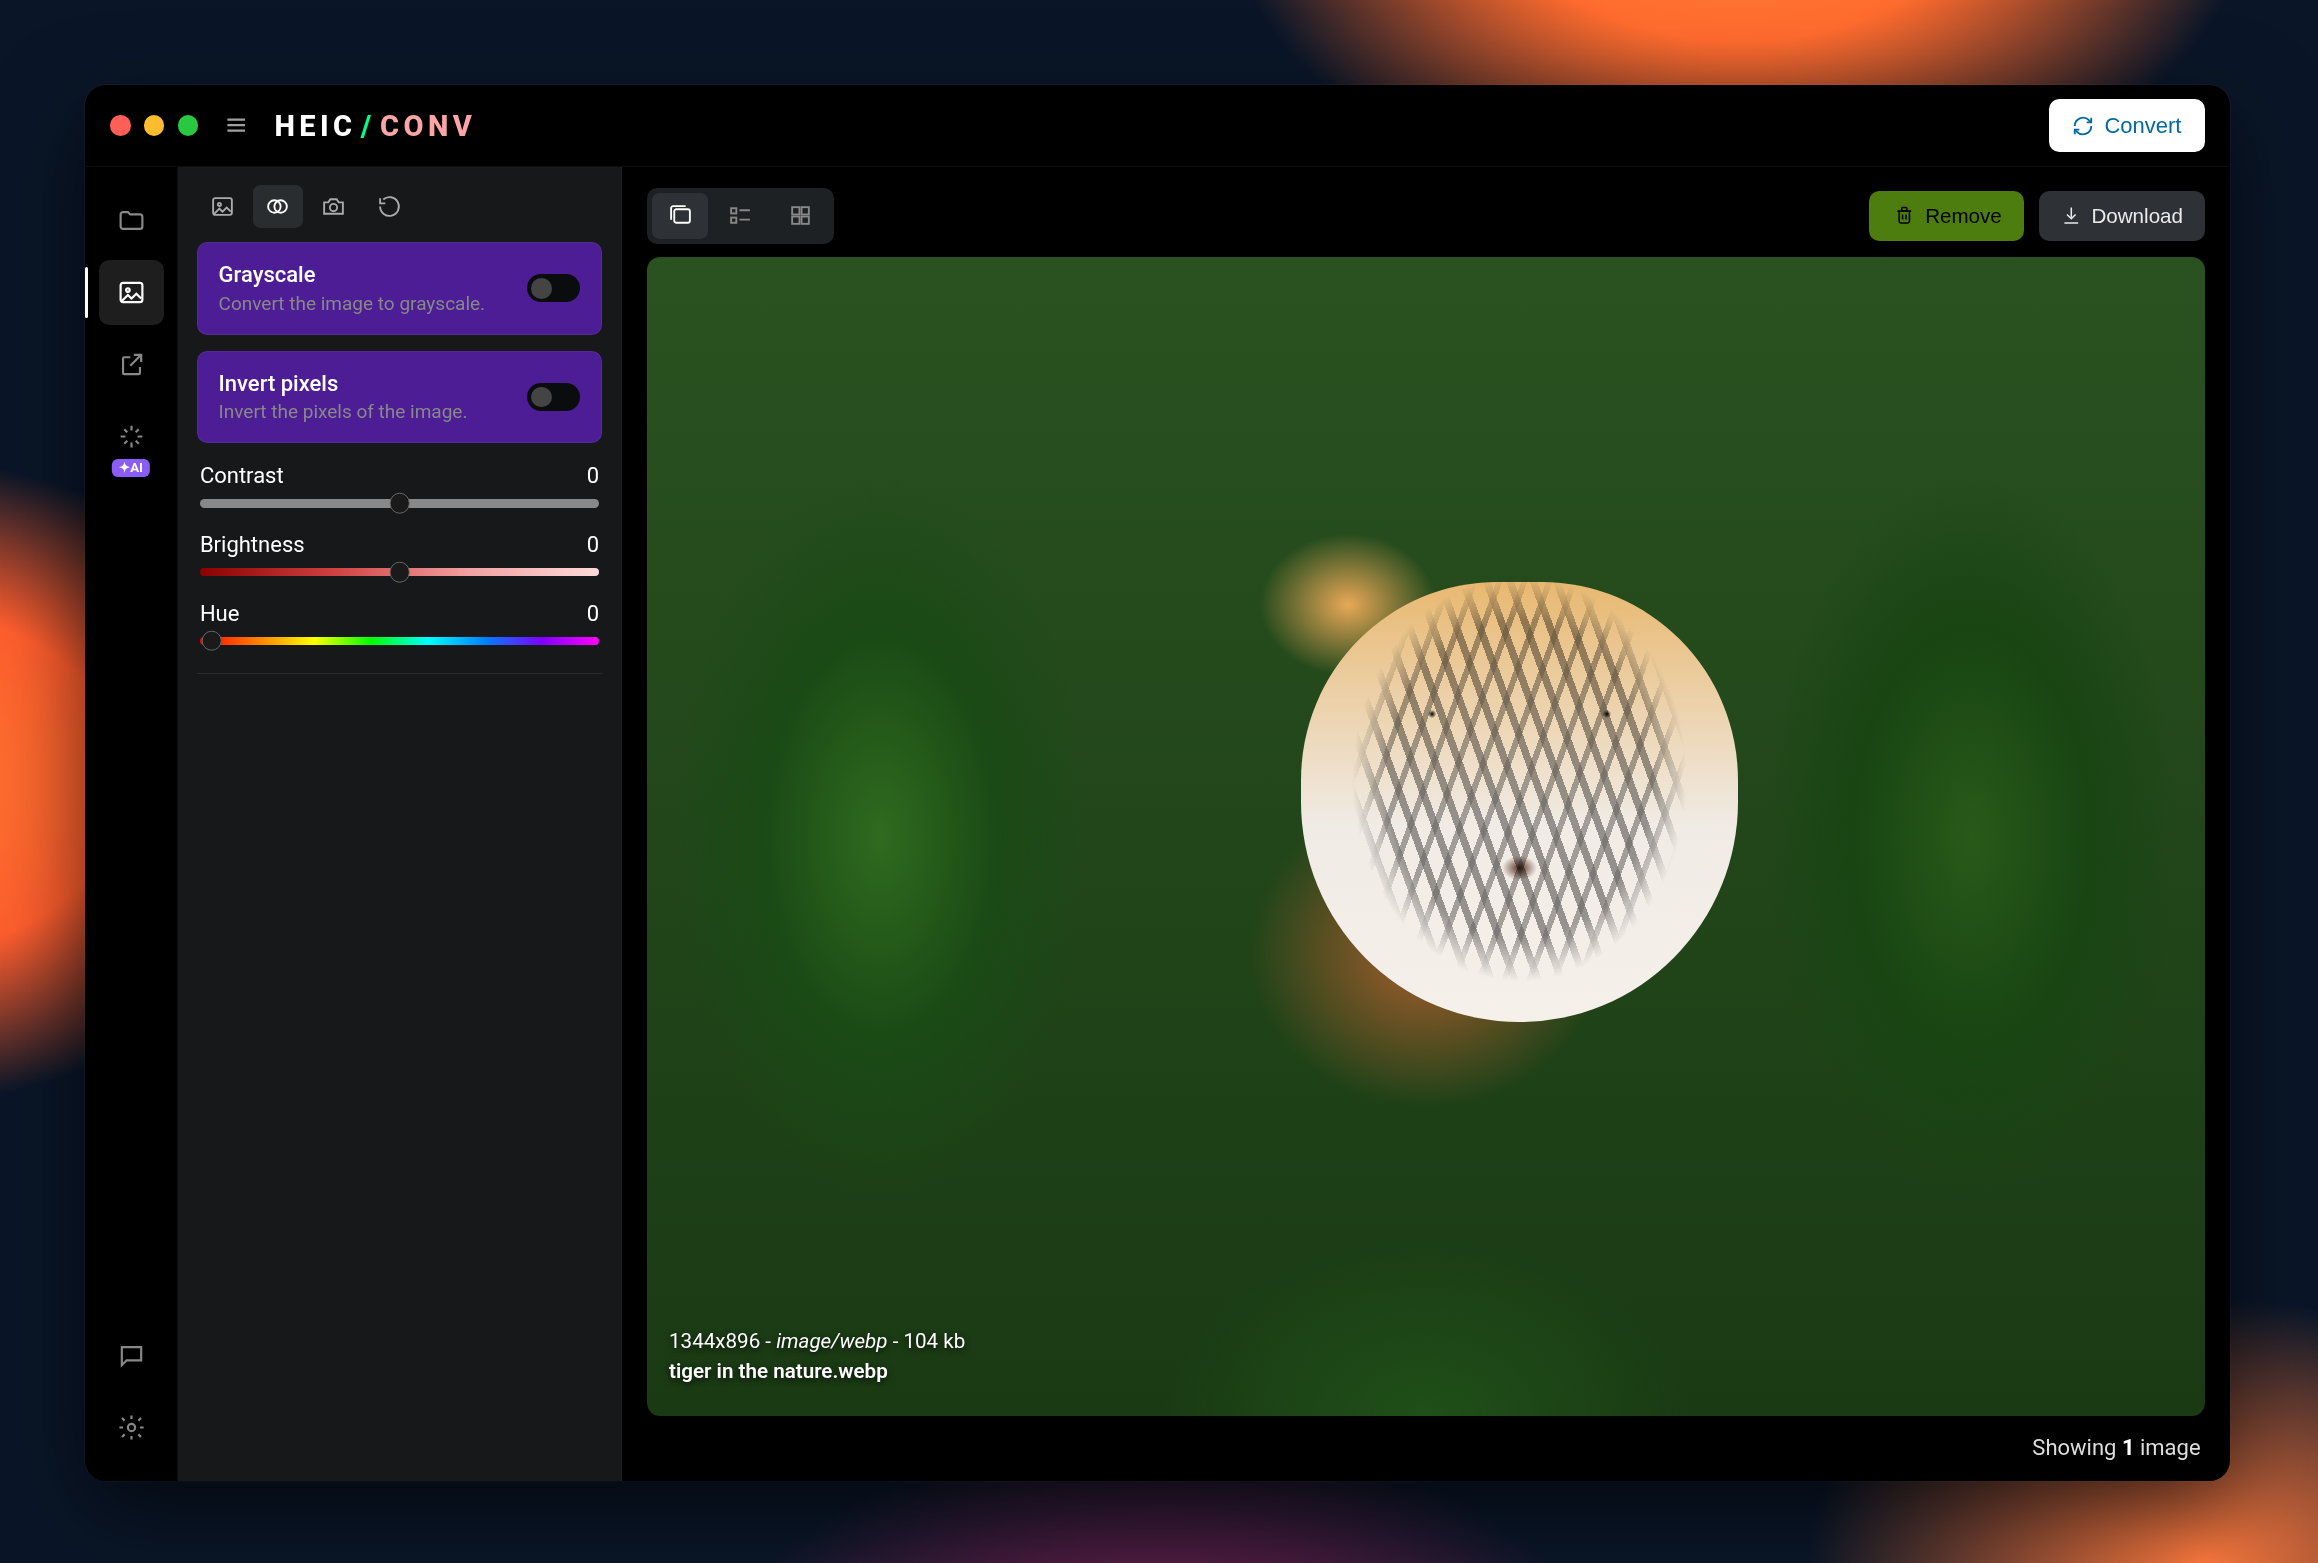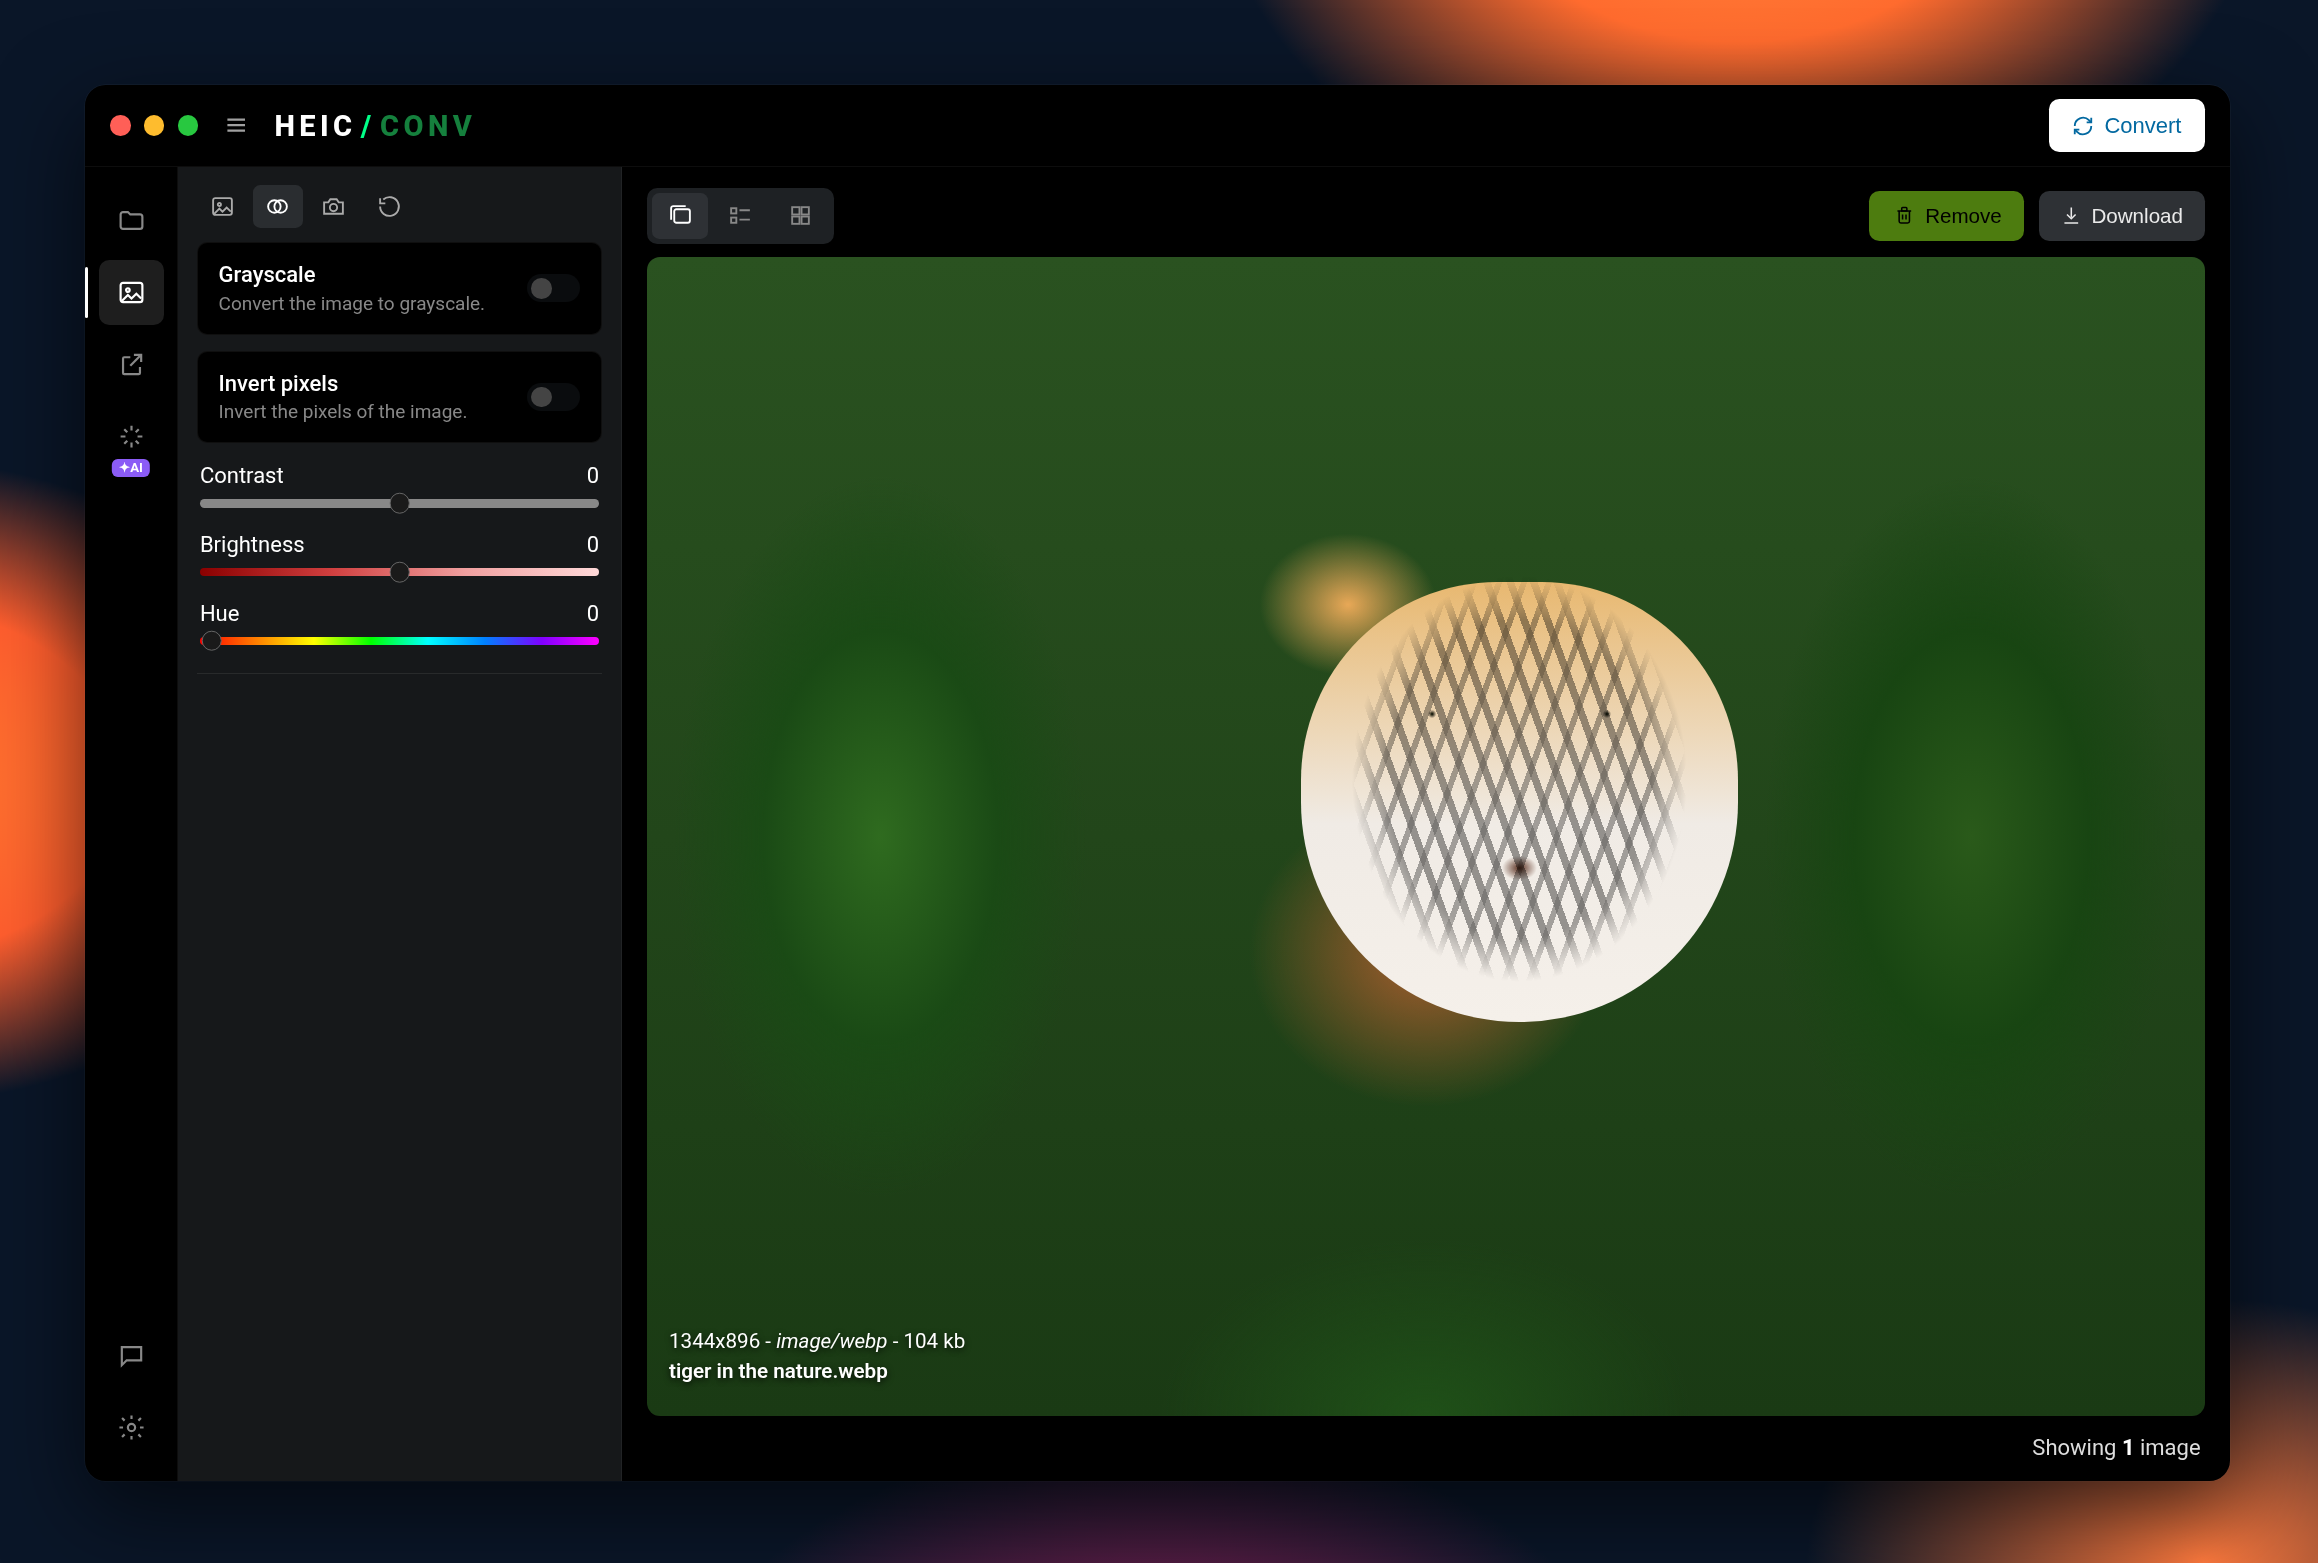--- a/index.html
+++ b/index.html
@@ -44,21 +44,21 @@
   }
   .traffic-lights { display: flex; gap: 13.2px; }
   .traffic-light { width: 20.6px; height: 20.6px; border-radius: 50%; }
   .tl-close { background: #ff5f57; }
   .tl-min { background: #febc2e; }
   .tl-max { background: #28c840; }
   .hamburger { color: #a0a0a0; padding: 4.4px; cursor: pointer; }
   .logo { display: flex; align-items: baseline; gap: 4.4px; font-size: 29px; font-weight: 800; letter-spacing: 4.4px; }
   .logo-heic { color: #ffffff; }
   .logo-slash { color: #00ff88; }
-  .logo-conv { color: #15803d; text-align: center; }
+  .logo-conv { color: #fca5a5; text-align: center; }
   .titlebar-spacer { flex: 1; }
   .convert-btn {
     background: #ffffff; color: #0369a1; border: none; border-radius: 10.3px;
     padding: 13.2px 23.5px; font-size: 22px; font-weight: 500; display: flex;
     align-items: center; gap: 10.3px; cursor: pointer;
   }
   .body-row { flex: 1; display: flex; min-height: 0; }
   .rail {
     width: 93px; border-right: 0.7px solid rgba(255,255,255,0.05);
     display: flex; flex-direction: column; align-items: center;
@@ -91,21 +91,21 @@
     color: #aaa; cursor: pointer;
   }
   .panel-tab.active { background: #2a2d30; color: #fff; }
   .panel-body { padding: 0 19px; display: flex; flex-direction: column; gap: 16px; }
   .section-header {
     display: flex; align-items: center; justify-content: space-between;
     padding: 13.2px 5.9px; color: #fff; font-size: 22px;
   }
   .section-title { display: flex; align-items: center; gap: 10.3px; }
   .card {
-    background: #000000; border: 0.7px solid rgba(255,255,255,0.06);
+    background: #4c1d95; border: 0.7px solid rgba(255,255,255,0.06);
     border-radius: 10.3px; padding: 19px 20.6px;
     display: flex; align-items: center; justify-content: space-between;
   }
   .card-text { display: flex; flex-direction: column; gap: 4.4px; }
   .card-title { color: #fff; font-size: 22px; font-weight: 500; }
   .card-desc { color: #888; font-size: 19px; }
   .toggle {
     width: 53px; height: 28px; background: #0a0c0e; border-radius: 14px;
     position: relative; cursor: pointer;
   }

